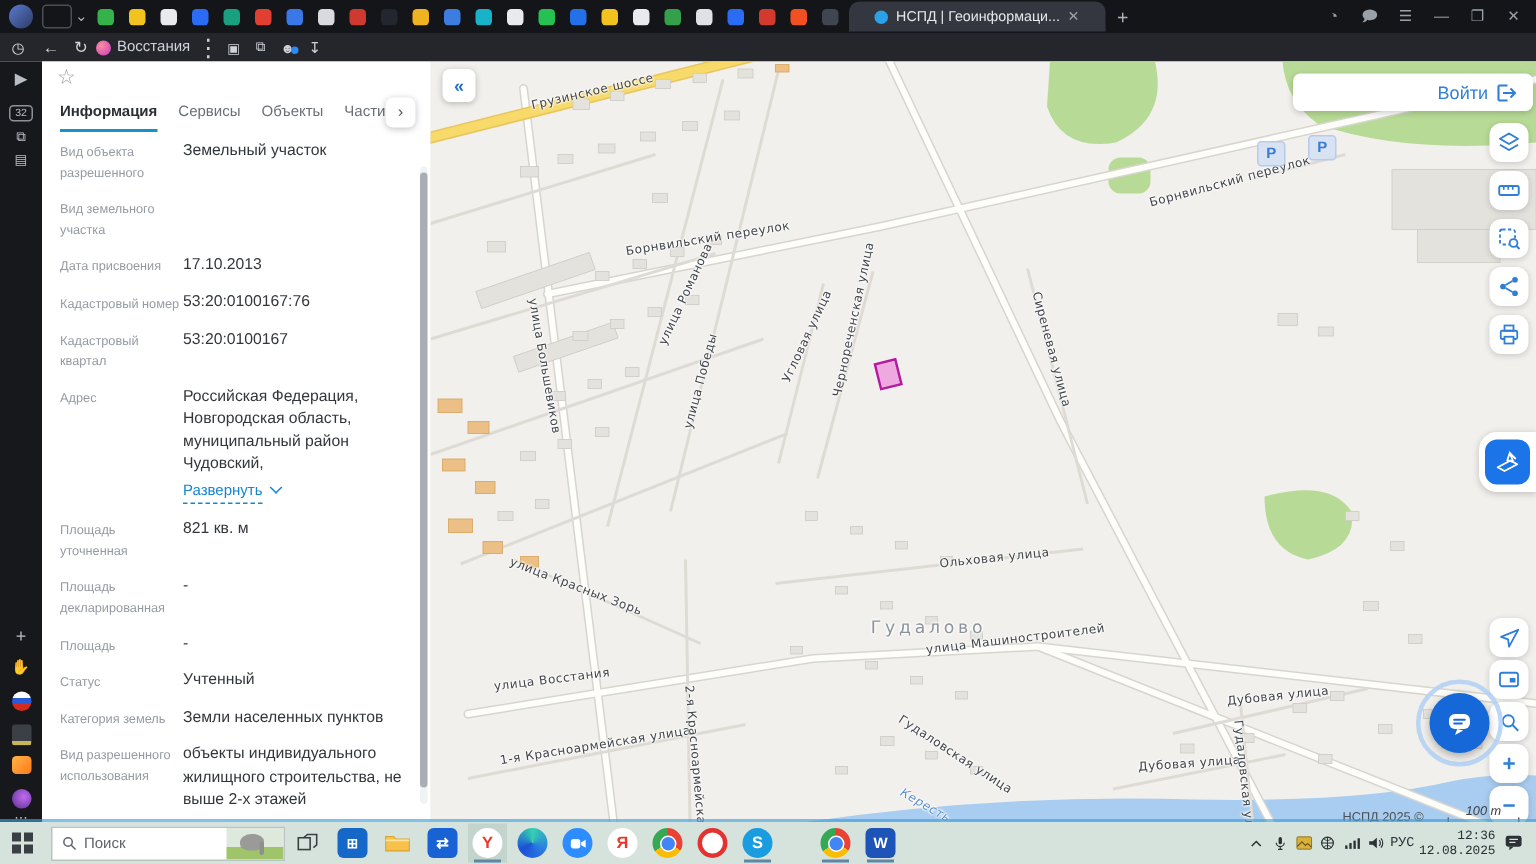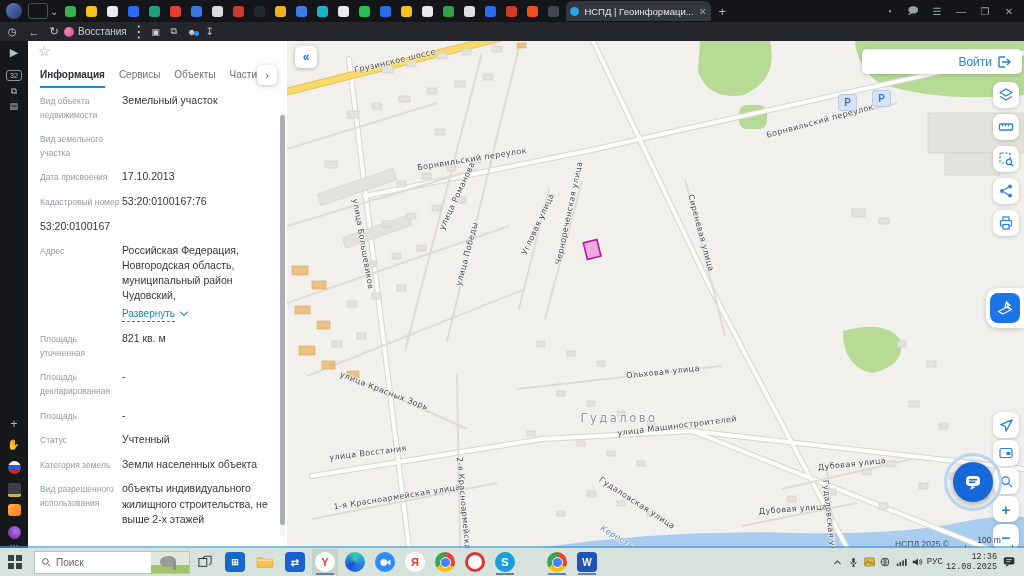--- a/index.html
+++ b/index.html
@@ -5,21 +5,21 @@
   html,body{margin:0;padding:0;background:#000;}
   #stage{position:relative;width:1024px;height:576px;overflow:hidden;
     font-family:"Liberation Sans",sans-serif;background:#f2f0ec;}
   .abs{position:absolute;}
   
   #tabstrip{left:0;top:0;width:1024px;height:22px;background:#141519;display:flex;align-items:center;}
   #addrbar{left:0;top:22px;width:1024px;height:19px;background:#24262c;display:flex;align-items:center;color:#cfd2d8;}
   .favdot{width:11px;height:11px;border-radius:3px;margin:0 5px;flex:0 0 auto;}
   #tabfavs{display:flex;align-items:center;overflow:hidden;max-width:500px;}
   .tab-active{display:flex;align-items:center;gap:5px;background:#34373f;border-radius:7px 7px 0 0;
-    height:20px;padding:0 4px;margin-left:6px;color:#e6e8ec;font-size:9.5px;white-space:nowrap;}
+    height:20px;padding:0 17px;margin-left:6px;color:#e6e8ec;font-size:9.5px;white-space:nowrap;}
   .winbtn{color:#9aa0a8;font-size:10px;width:18px;text-align:center;}
   .chip{color:#aeb3bb;font-size:10px;}
   
   #vsidebar{left:0;top:41px;width:28px;height:507px;background:#17181c;color:#b9bec6;}
   .sideico{position:absolute;left:0;width:28px;text-align:center;font-size:11px;}
   
   #panel{left:28px;top:41px;width:259px;height:507px;background:#fff;overflow:hidden;}
   #ptabs{position:absolute;left:12px;top:28px;width:238px;display:flex;gap:14px;white-space:nowrap;overflow:hidden;}
   .ptab{font-size:10px;color:#6a7077;padding-bottom:6px;}
   .ptab.on{color:#2b2f34;border-bottom:2px solid #1691cf;font-weight:bold;}
@@ -51,21 +51,21 @@
     color:#3a7bd0;font-size:10px;font-weight:bold;text-align:center;line-height:15px;}
   .mtool{position:absolute;left:706px;width:26px;height:26px;background:#fff;border-radius:8px;
     box-shadow:0 1px 4px rgba(0,0,0,.18);display:flex;align-items:center;justify-content:center;}
   #acttool{position:absolute;left:699px;top:247px;width:38px;height:40px;background:#fff;border-radius:12px 0 0 12px;
     box-shadow:0 1px 5px rgba(0,0,0,.2);display:flex;align-items:center;justify-content:center;}
   #acttool .sq{width:30px;height:30px;background:#1b74e8;border-radius:8px;display:flex;align-items:center;justify-content:center;}
   #chatfab{position:absolute;left:657px;top:412px;width:52px;height:52px;border-radius:50%;
     border:3px solid rgba(180,210,245,.9);display:flex;align-items:center;justify-content:center;}
   #chatfab .core{width:40px;height:40px;border-radius:50%;background:#1668d9;display:flex;align-items:center;justify-content:center;box-shadow:0 2px 6px rgba(0,0,0,.3);}
   #copyr{position:absolute;left:608px;top:498px;font-size:8.5px;color:#4a4f55;}
-  #scalebar{position:absolute;left:678px;top:494px;width:48px;font-size:8.5px;color:#3c4046;text-align:center;}
+  #scalebar{position:absolute;left:678px;top:494px;width:48px;font-size:8.5px;color:#3c4046;text-align:center;font-style:italic;}
   #scalebar .bar{height:4px;border-bottom:1px solid #5a5f66;border-left:1px solid #5a5f66;border-right:1px solid #5a5f66;}
   
   #taskbar{left:0;top:548px;width:1024px;height:28px;background:#d6e3dc;display:flex;align-items:center;}
   #winline{left:0;top:546px;width:1024px;height:2px;background:#3aa0de;opacity:.65;}
   #searchbox{width:148px;height:21px;background:#fff;border:1px solid #b9c4bf;display:flex;align-items:center;
     margin-left:4px;padding-left:6px;gap:5px;position:relative;overflow:hidden;}
   #searchbox .ph{color:#5f6569;font-size:10px;}
   #elephant{position:absolute;right:0;top:0;width:38px;height:21px;background:linear-gradient(#dfe8dc 60%,#9fc46a 60%);}
   #elephant i{position:absolute;left:9px;top:4px;width:16px;height:11px;background:#9a9a98;border-radius:50% 45% 40% 40%;}
   #elephant b{position:absolute;left:22px;top:9px;width:3px;height:9px;background:#8f8f8d;border-radius:2px;}
@@ -161,35 +161,36 @@
     <div id="ptabs">
       <span class="ptab on">Информация</span>
       <span class="ptab">Сервисы</span>
       <span class="ptab">Объекты</span>
       <span class="ptab">Части ЗУ</span>
 
     </div>
     <div id="tabnext">›</div>
     <div id="fields">
       <div class="frow">
-          <div class="flab">Вид объекта недвижимости</div>
+          <div class="flab">Вид объекта разрешенного</div>
           <div class="fval">Земельный участок</div>
         </div>
       <div class="frow">
           <div class="flab">Вид земельного участка</div>
         </div>
       <div class="frow">
           <div class="flab">Дата присвоения</div>
           <div class="fval">17.10.2013</div>
         </div>
       <div class="frow">
           <div class="flab">Кадастровый номер</div>
           <div class="fval">53:20:0100167:76</div>
         </div>
       <div class="frow">
+          <div class="flab">Кадастровый квартал</div>
           <div class="fval">53:20:0100167</div>
         </div>
       <div class="frow">
         <div class="flab">Адрес</div>
         <div class="fval"><span>Российская Федерация, Новгородская область, муниципальный район Чудовский,</span><br>
           <span class="flink">Развернуть</span><span class="chev"></span>
         </div>
       </div>
       <div class="frow">
           <div class="flab">Площадь уточненная</div>
@@ -202,21 +203,21 @@
       <div class="frow">
           <div class="flab">Площадь</div>
           <div class="fval">-</div>
         </div>
       <div class="frow">
           <div class="flab">Статус</div>
           <div class="fval">Учтенный</div>
         </div>
       <div class="frow">
           <div class="flab">Категория земель</div>
-          <div class="fval">Земли населенных объекта</div>
+          <div class="fval">Земли населенных пунктов</div>
         </div>
       <div class="frow">
           <div class="flab">Вид разрешенного использования</div>
           <div class="fval">объекты индивидуального жилищного строительства, не выше 2-х этажей</div>
         </div>
 
     </div>
     <div id="pscroll">
         <div id="pthumb"></div>
       </div>

